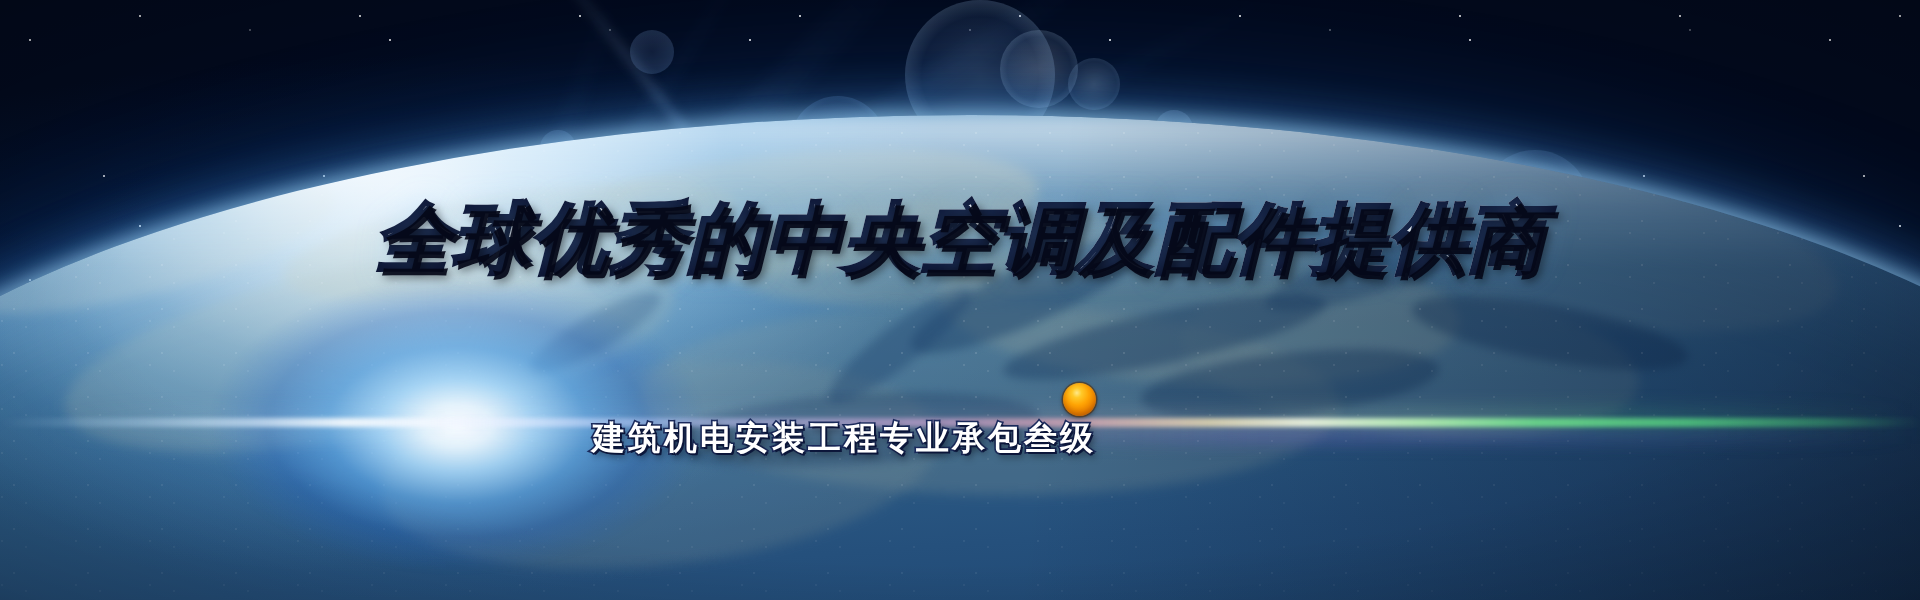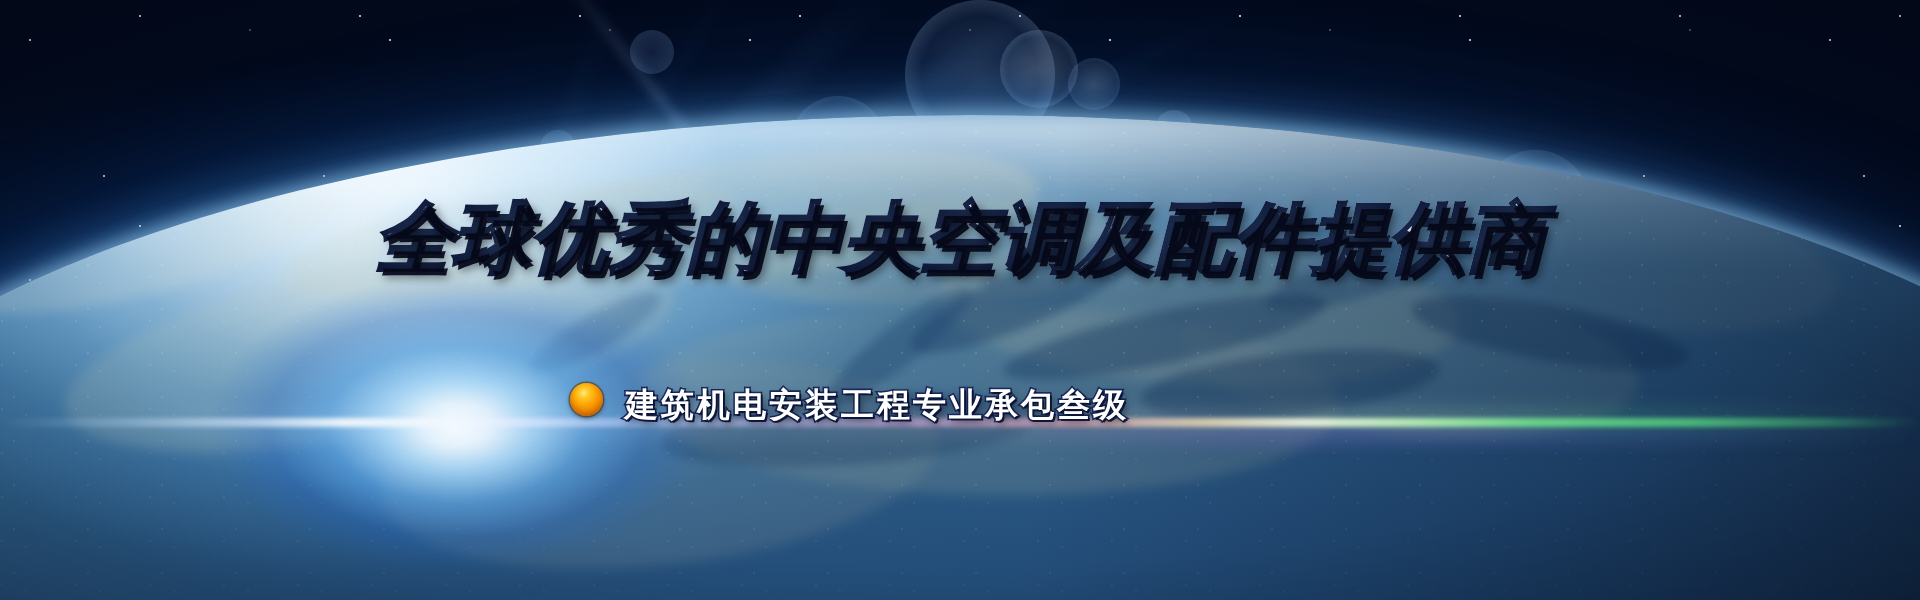--- a/index.html
+++ b/index.html
@@ -274,23 +274,24 @@
     background-clip:text;
     -webkit-text-fill-color:transparent;
   }
 
   .bullets{
     position:absolute;
     left:570px;top:383px;
   }
   .bullet-row{
     display:flex;
-    align-items:flex-start;
+    align-items:flex-end;
     height:54px;
     margin-bottom:8px;
+    flex-direction:column;
   }
   .dot{
     width:33px;height:33px;
     border-radius:50%;
     flex:0 0 auto;
     background:
       radial-gradient(circle at 42% 30%, #ffe98a 0%, #ffc928 16%, #ffa505 40%, #f38a00 62%, #d96f00 82%, #b25400 100%);
     box-shadow:
       0 0 0 1.5px rgba(90,45,0,.55),
       0 2px 5px rgba(0,0,0,.45),

